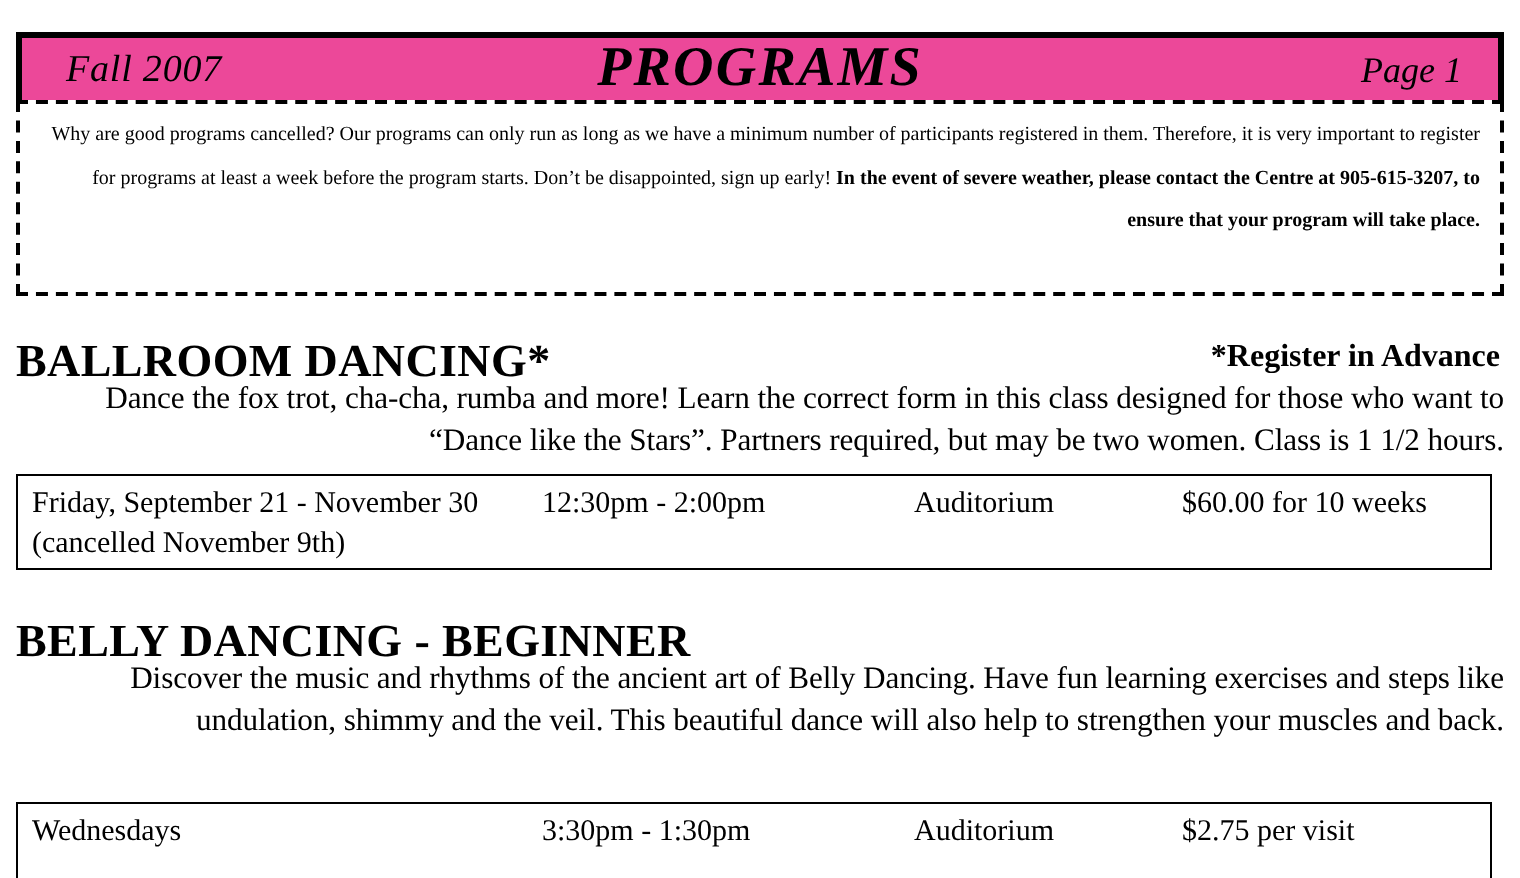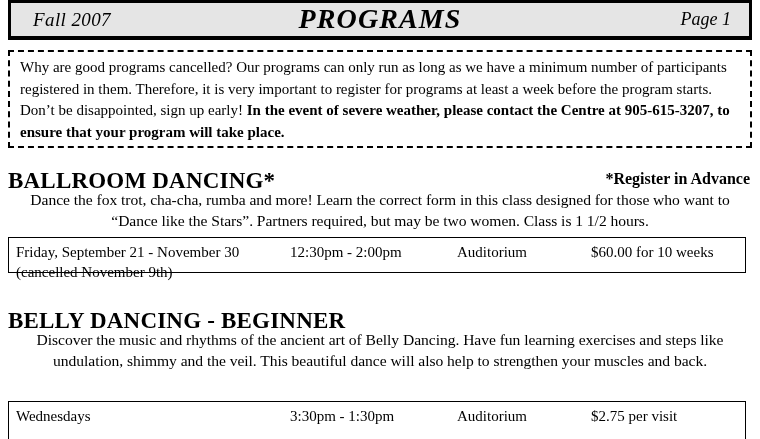--- a/index.html
+++ b/index.html
@@ -20,27 +20,27 @@
     position: relative;
     width: 760px;
     height: 439px;
     background: #ffffff;
   }
 
   
   .masthead {
     position: absolute;
     left: 8px;
-    top: 0;
+    top: 16px;
     width: 744px;
     height: 40px;
     box-sizing: border-box;
     border: 3px solid #000000;
     border-bottom-width: 4px;
-    background: #e5e5e5;
+    background: #ec4899;
   }
   .masthead-inner {
     position: relative;
     width: 100%;
     height: 100%;
   }
   .mast-left {
     position: absolute;
     left: 22px;
     top: 50%;
@@ -77,22 +77,22 @@
     top: 50px;
     width: 744px;
     height: 98px;
     box-sizing: border-box;
     border: 2px dashed #000000;
     background: #ffffff;
     padding: 5px 10px 4px 10px;
   }
   .notice p {
     margin: 0;
-    text-align: left;
-    font-size: 15px;
+    text-align: right;
+    font-size: 10px;
     line-height: 21.5px;
   }
   .notice .strong {
     font-weight: bold;
   }
 
   
   .program {
     position: absolute;
     left: 8px;
@@ -115,21 +115,21 @@
     position: absolute;
     right: 2px;
     top: 2px;
     font-weight: bold;
     font-size: 16px;
   }
   .prog-desc {
     margin: 0;
     font-size: 15.6px;
     line-height: 20.5px;
-    text-align: center;
+    text-align: right;
     letter-spacing: -0.05px;
   }
 
   
   .sched {
     position: absolute;
     left: 8px;
     width: 738px;
     box-sizing: border-box;
     border: 1px solid #000000;
@@ -139,25 +139,25 @@
     position: relative;
     height: 100%;
     font-size: 15px;
     line-height: 19.5px;
   }
   .cell {
     position: absolute;
     white-space: pre-line;
   }
   .c-days  { left: 7px;   top: 5px; }
-  .c-time  { left: 281px; top: 5px; }
+  .c-time  { left: 262px; top: 5px; }
   .c-place { left: 448px; top: 5px; }
   .c-fee   { left: 582px; top: 5px; }
 
-  #sched-ballroom { top: 237px; height: 36px; text-decoration: underline; }
+  #sched-ballroom { top: 237px; height: 48px; text-decoration: underline; }
   #sched-belly    { top: 401px; height: 50px; }
 
   #prog-ballroom { top: 168px; }
   #prog-belly    { top: 308px; }
 </style>
 </head>
 <body>
 
 <div class="page">
 

